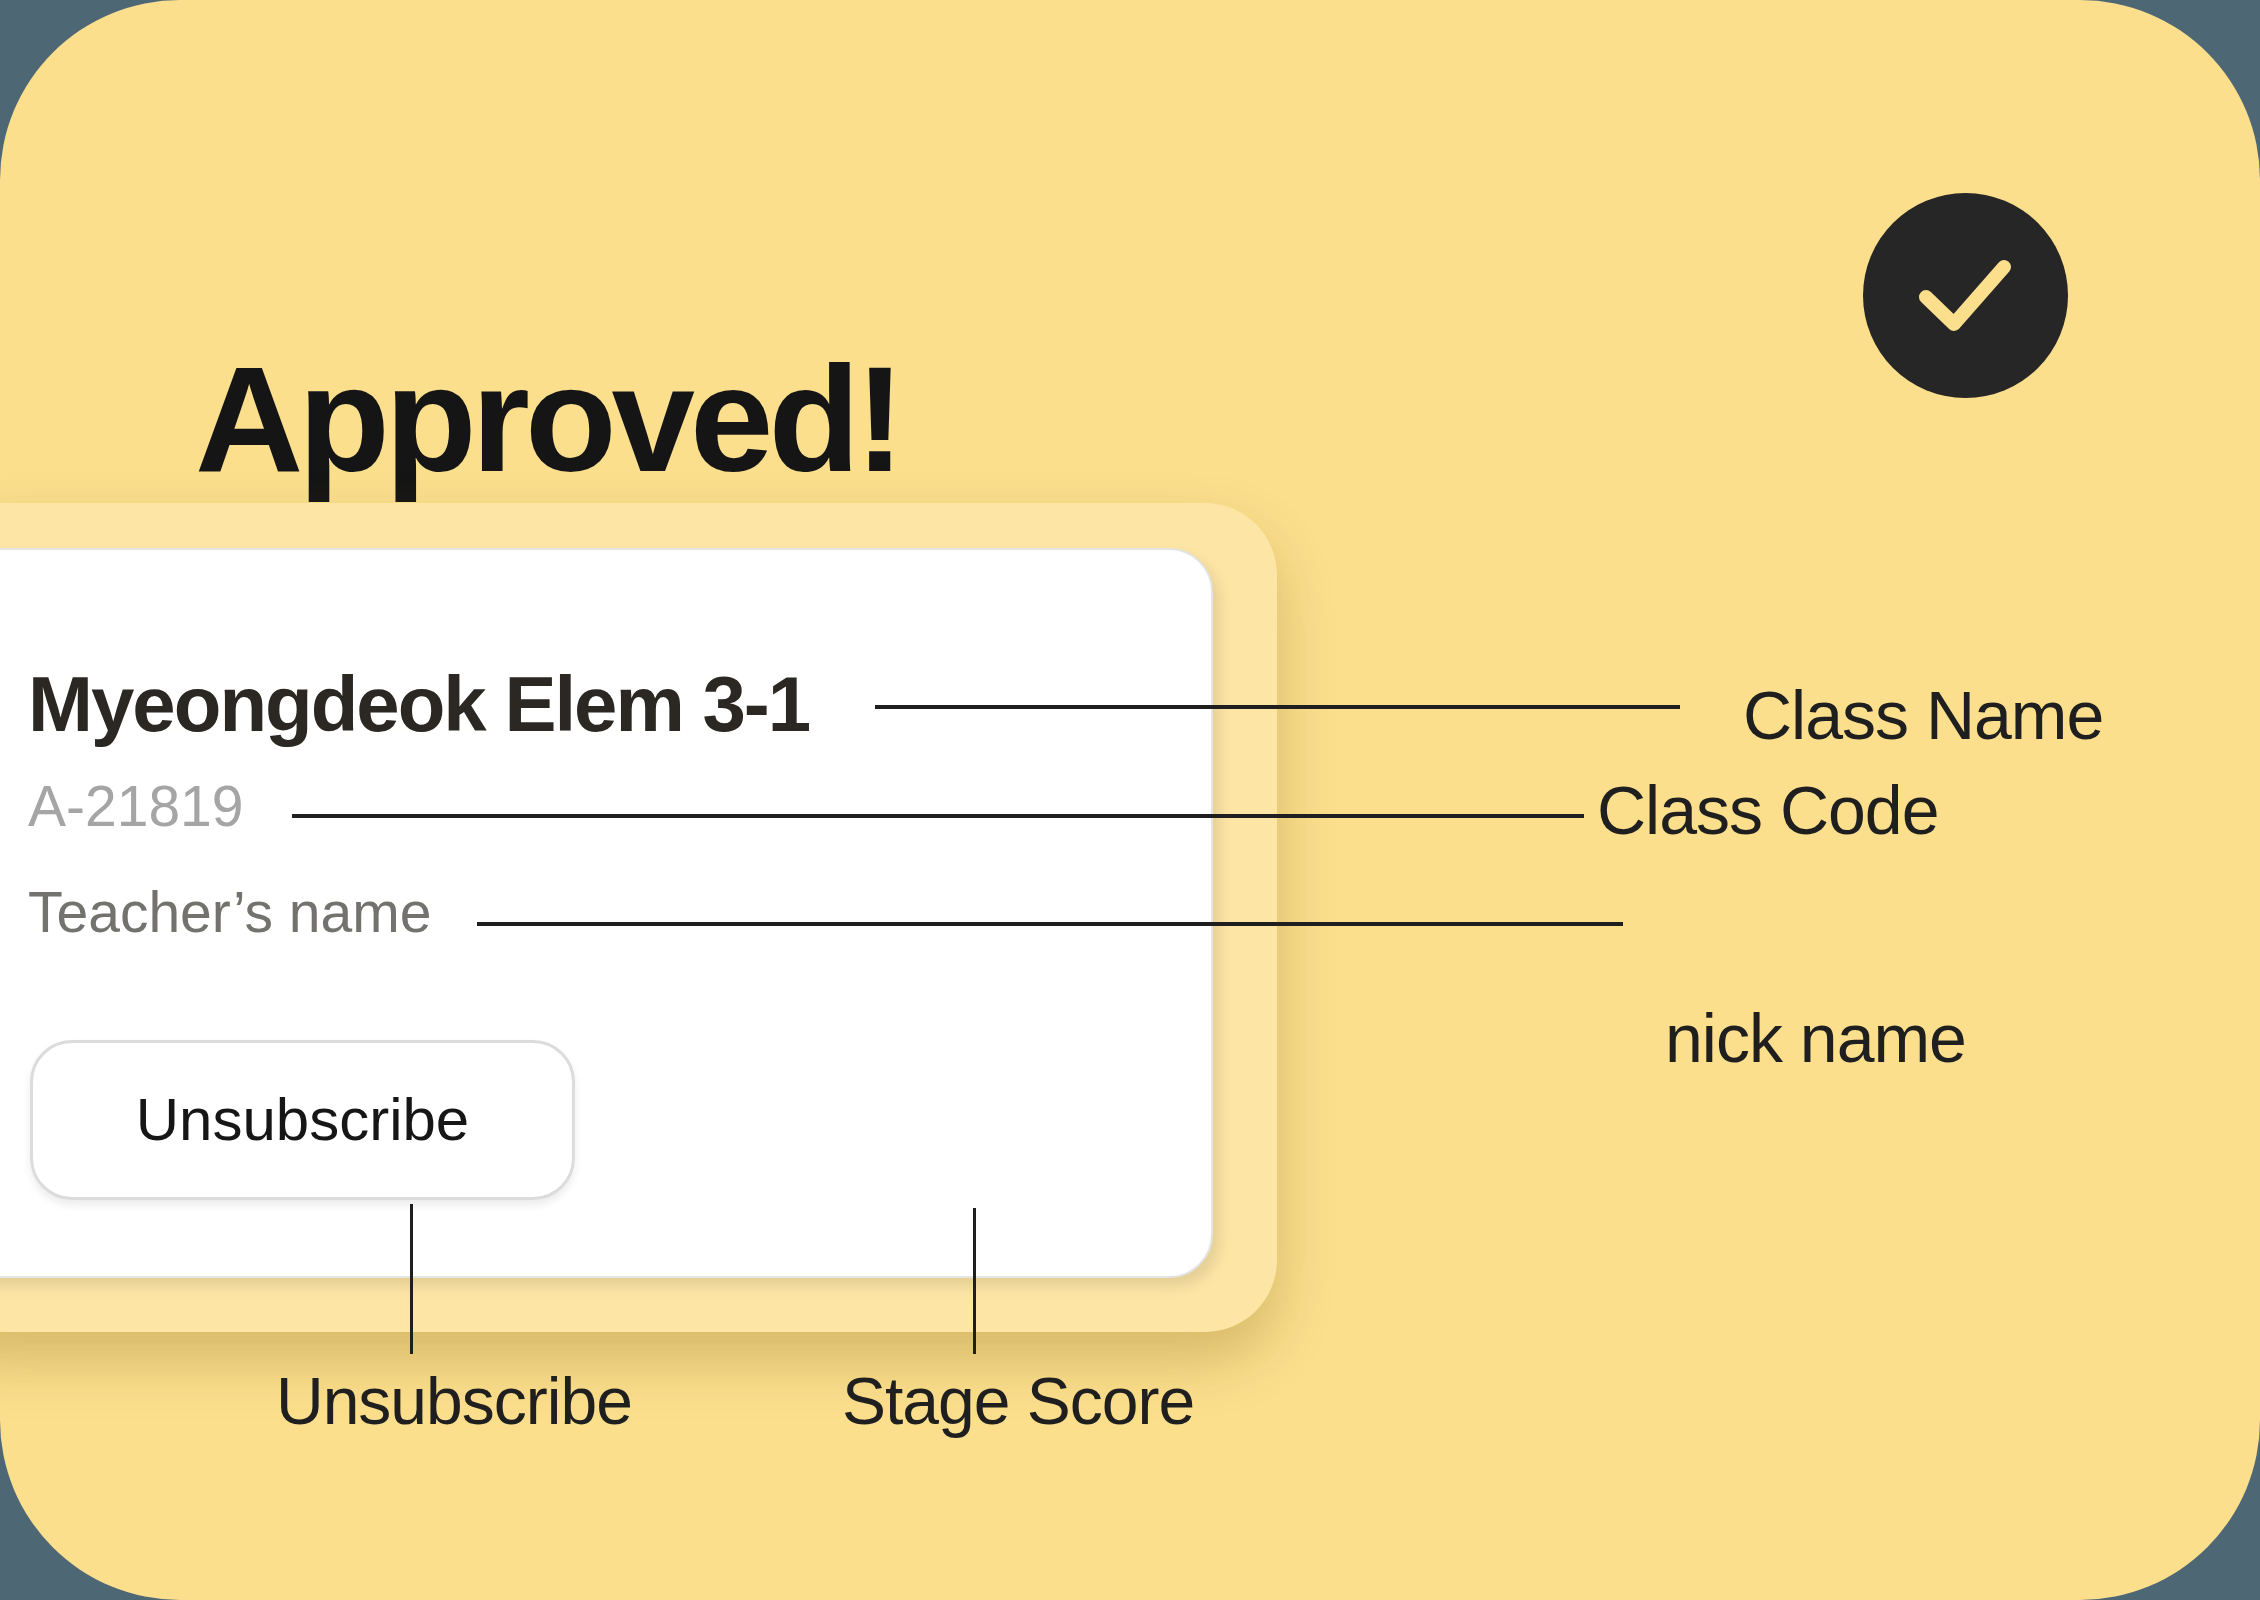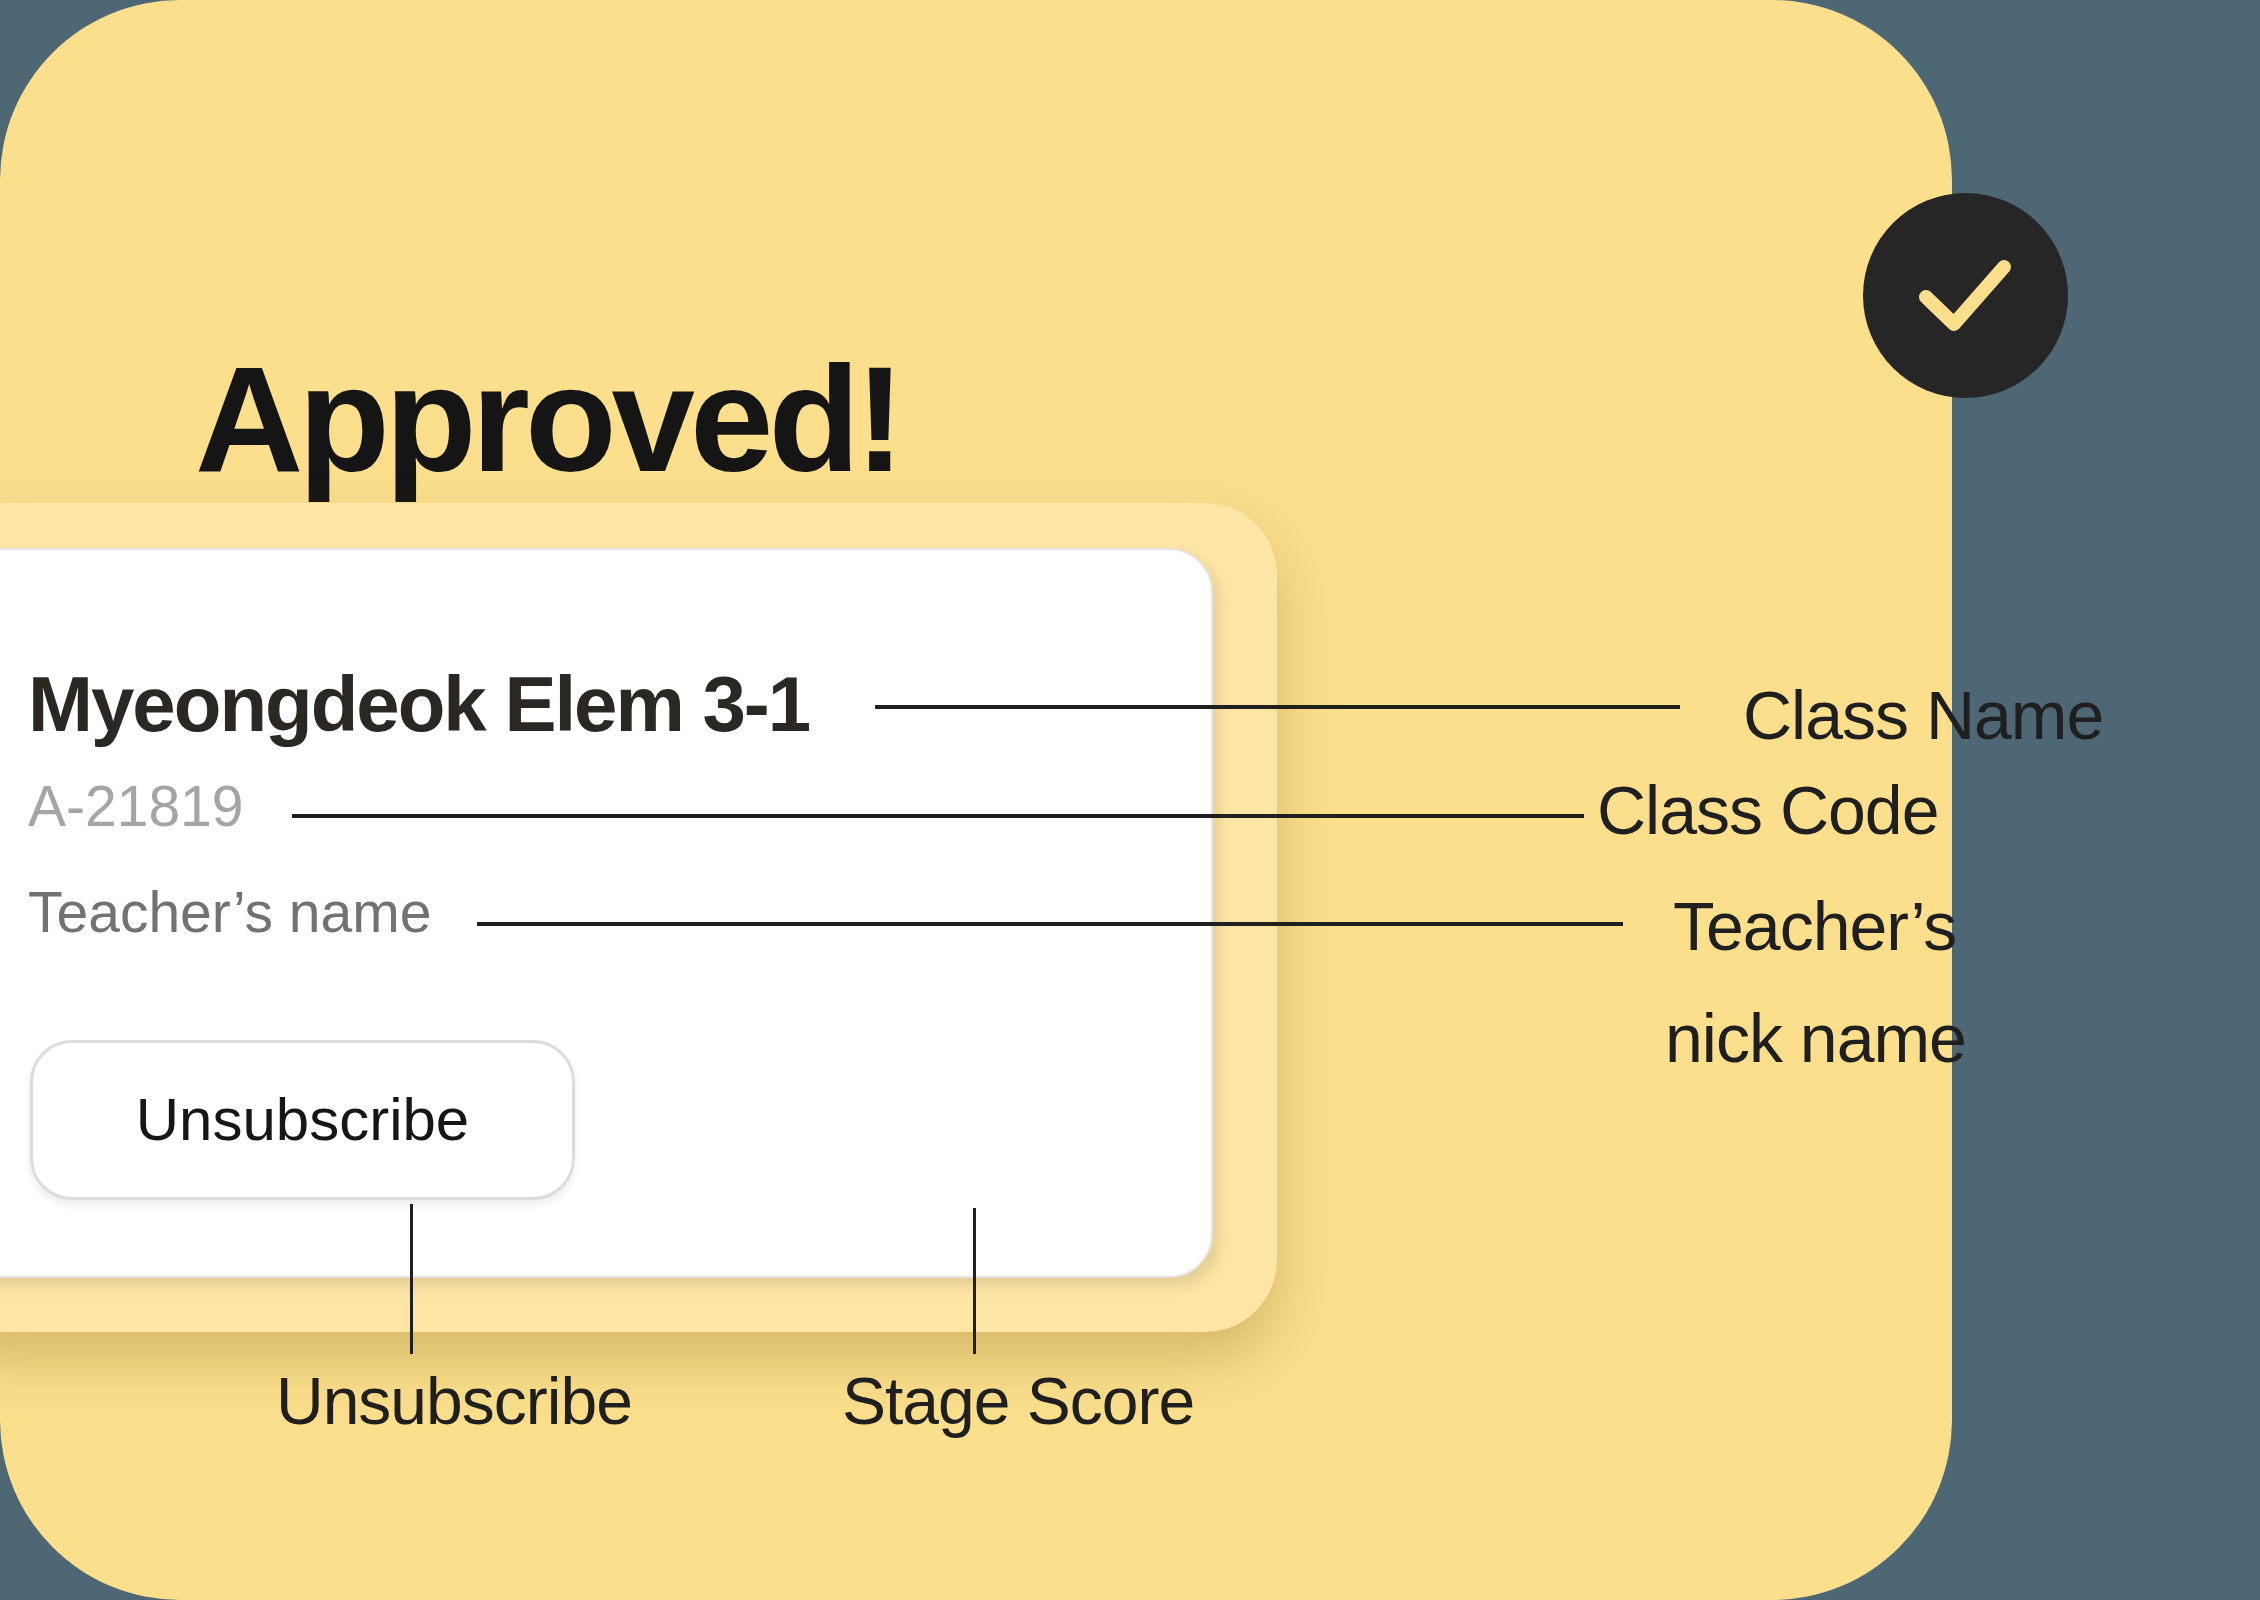--- a/index.html
+++ b/index.html
@@ -2,21 +2,21 @@
 <html style="--backdrop: #4E6775; --canvas: #FBDF8D; --panel: #FCE5A5; --card: #FFFFFF; --card-border: #DCDCDC; --dark-button: #514830; --badge: #262626; --title-text: #151515; --card-title-text: #2B2823; --muted-text: #A5A5A5; --label-text: #73726E; --annotation: #1F1F1F;"><head>
 <meta charset="utf-8">
 <style>
   html,body{margin:0;padding:0;}
   body{
     width:2260px;height:1600px;
     background:var(--backdrop,#4E6775);
     font-family:"Liberation Sans",sans-serif;
     overflow:hidden;
   }
-  .stage{position:relative;width:1952px;height:1600px;}
+  .stage{position:relative;width:2260px;height:1600px;}
   .canvas{
     position:absolute;inset:0;
     background:var(--canvas,#FBDF8D);
     border-radius:180px;
   }
   .approved-title{
     position:absolute;left:195px;top:243px;
     font-size:150px;font-weight:700;line-height:1;
     letter-spacing:-5px;color:var(--title-text,#151515);
     white-space:nowrap;
@@ -120,17 +120,16 @@
   <button class="btn btn-unsubscribe">Unsubscribe</button>
 
   <div class="ann-line line-class-name"></div>
   <div class="ann-line line-class-code"></div>
   <div class="ann-line line-teacher"></div>
   <div class="ann-line vline-unsubscribe"></div>
   <div class="ann-line vline-stage"></div>
 
   <div class="ann-label label-class-name">Class Name</div>
   <div class="ann-label label-class-code">Class Code</div>
-  <div class="ann-label label-teacher-1">Teacher’s</div>
   <div class="ann-label label-teacher-2">nick name</div>
   <div class="ann-label label-unsubscribe">Unsubscribe</div>
   <div class="ann-label label-stage-score">Stage Score</div>
 </div>
 
 </body></html>

